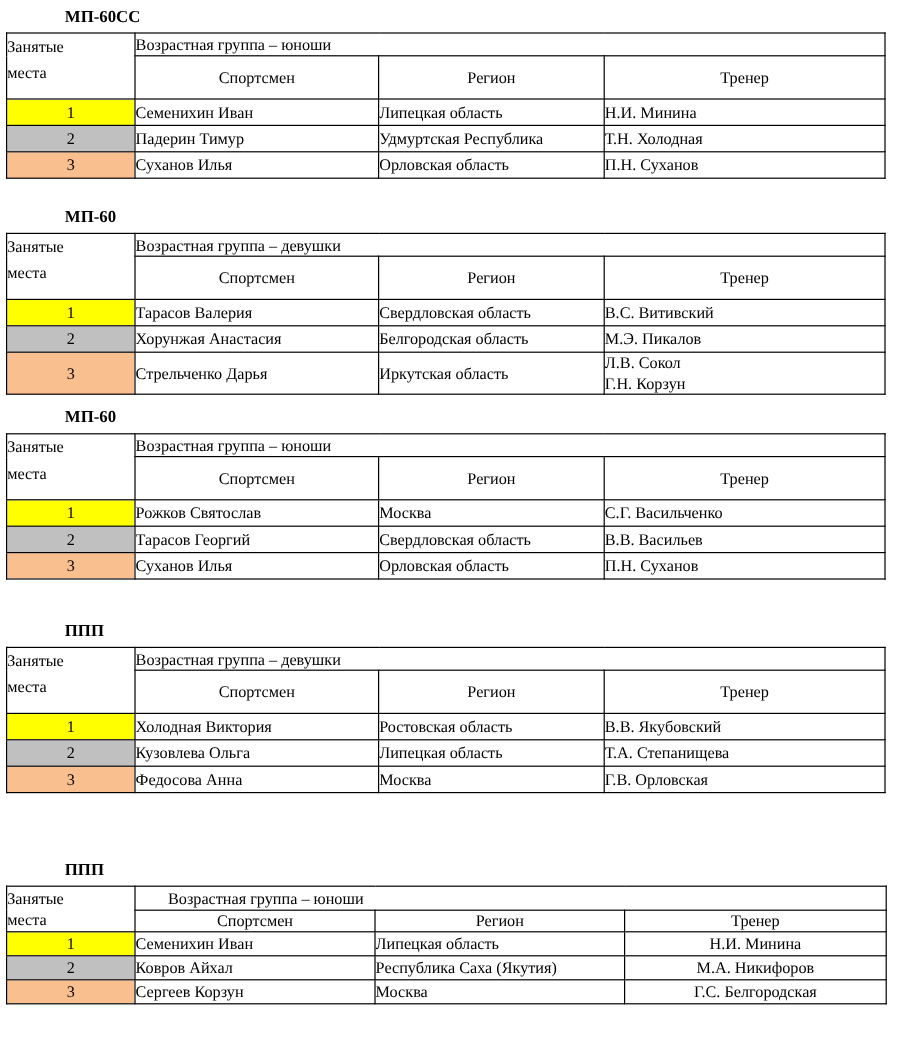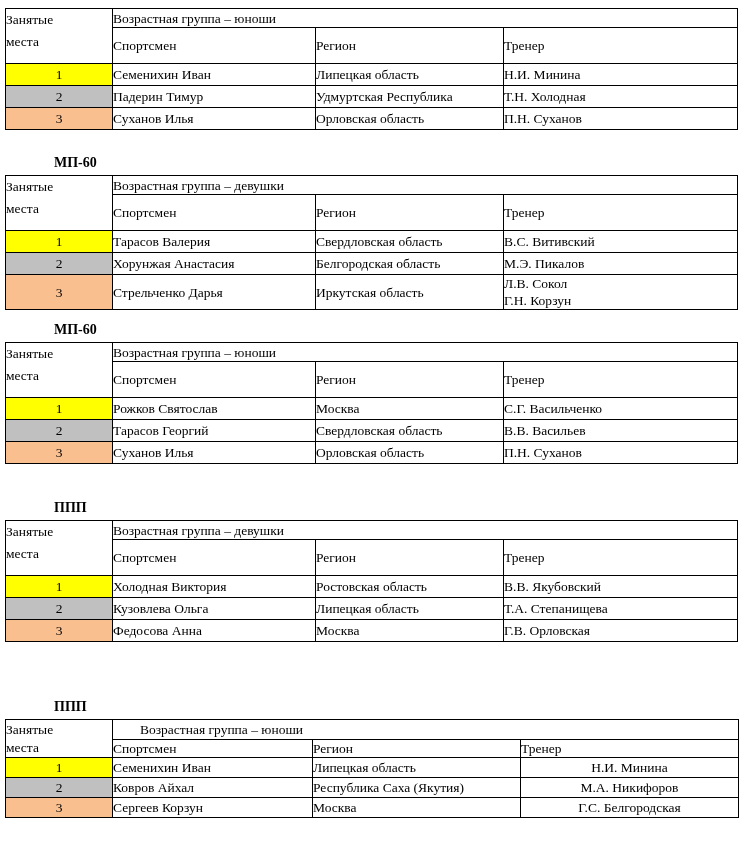--- a/index.html
+++ b/index.html
@@ -33,35 +33,36 @@
     vertical-align: top; padding: 3px 0 0 6px;
     line-height: 22px; white-space: pre-line;
   }
   .compact td.places-hdr { line-height: 18px; padding-top: 1px; }
   tr.hrow1 { height: 19px; margin-left: 16px; }
   td.group-hdr { vertical-align: middle; line-height: 15px; padding-left: 60px; }
   .compact tr.hrow1 { height: 18px; }
   .compact td.group-hdr { padding-left: 27px; }
   tr.hrow2 { height: 36px; }
   .compact tr.hrow2 { height: 17px; }
-  td.col-hdr { vertical-align: middle; line-height: 15px; margin-left: 20px; }
+  td.col-hdr { text-align: center; vertical-align: middle; line-height: 15px; margin-left: 20px; }
   tr.drow { height: 22px; }
   .compact tr.drow { height: 20px; }
   tr.drow td { vertical-align: middle; line-height: 17px; }
   td.place { text-align: center; }
   td.athlete, td.region, td.trainer { padding-left: 7px; }
   td.trainer { white-space: pre-line; }
   .compact td.trainer { text-align: center; padding-left: 0; }
 </style>
 </head>
 <body>
 
 <div class="page">
 
   <div class="block">
+    <div class="block-title">МП-60СС</div>
     <table class="results std">
       <colgroup>
           <col class="c1">
           <col class="c2">
           <col class="c3">
           <col class="c4">
         </colgroup>
       <tbody>
           <tr class="hrow1">
         <td class="places-hdr" rowspan="2">Занятые

